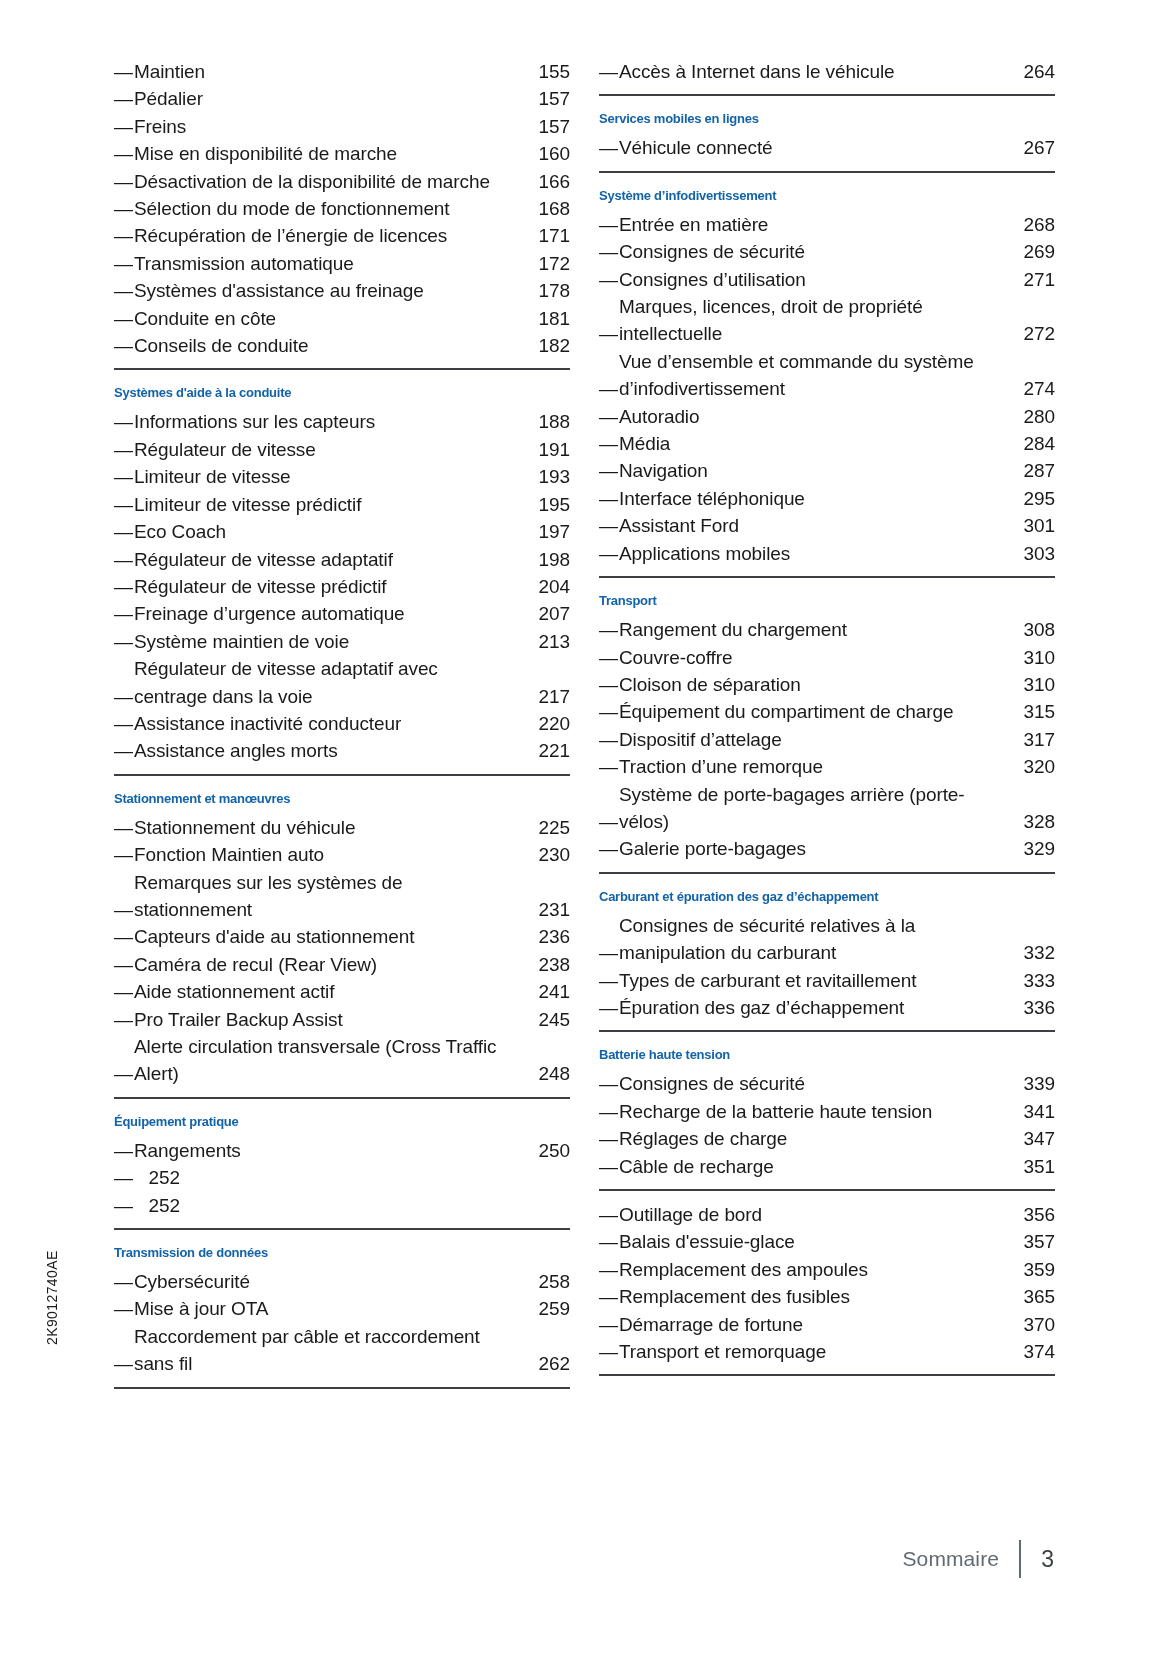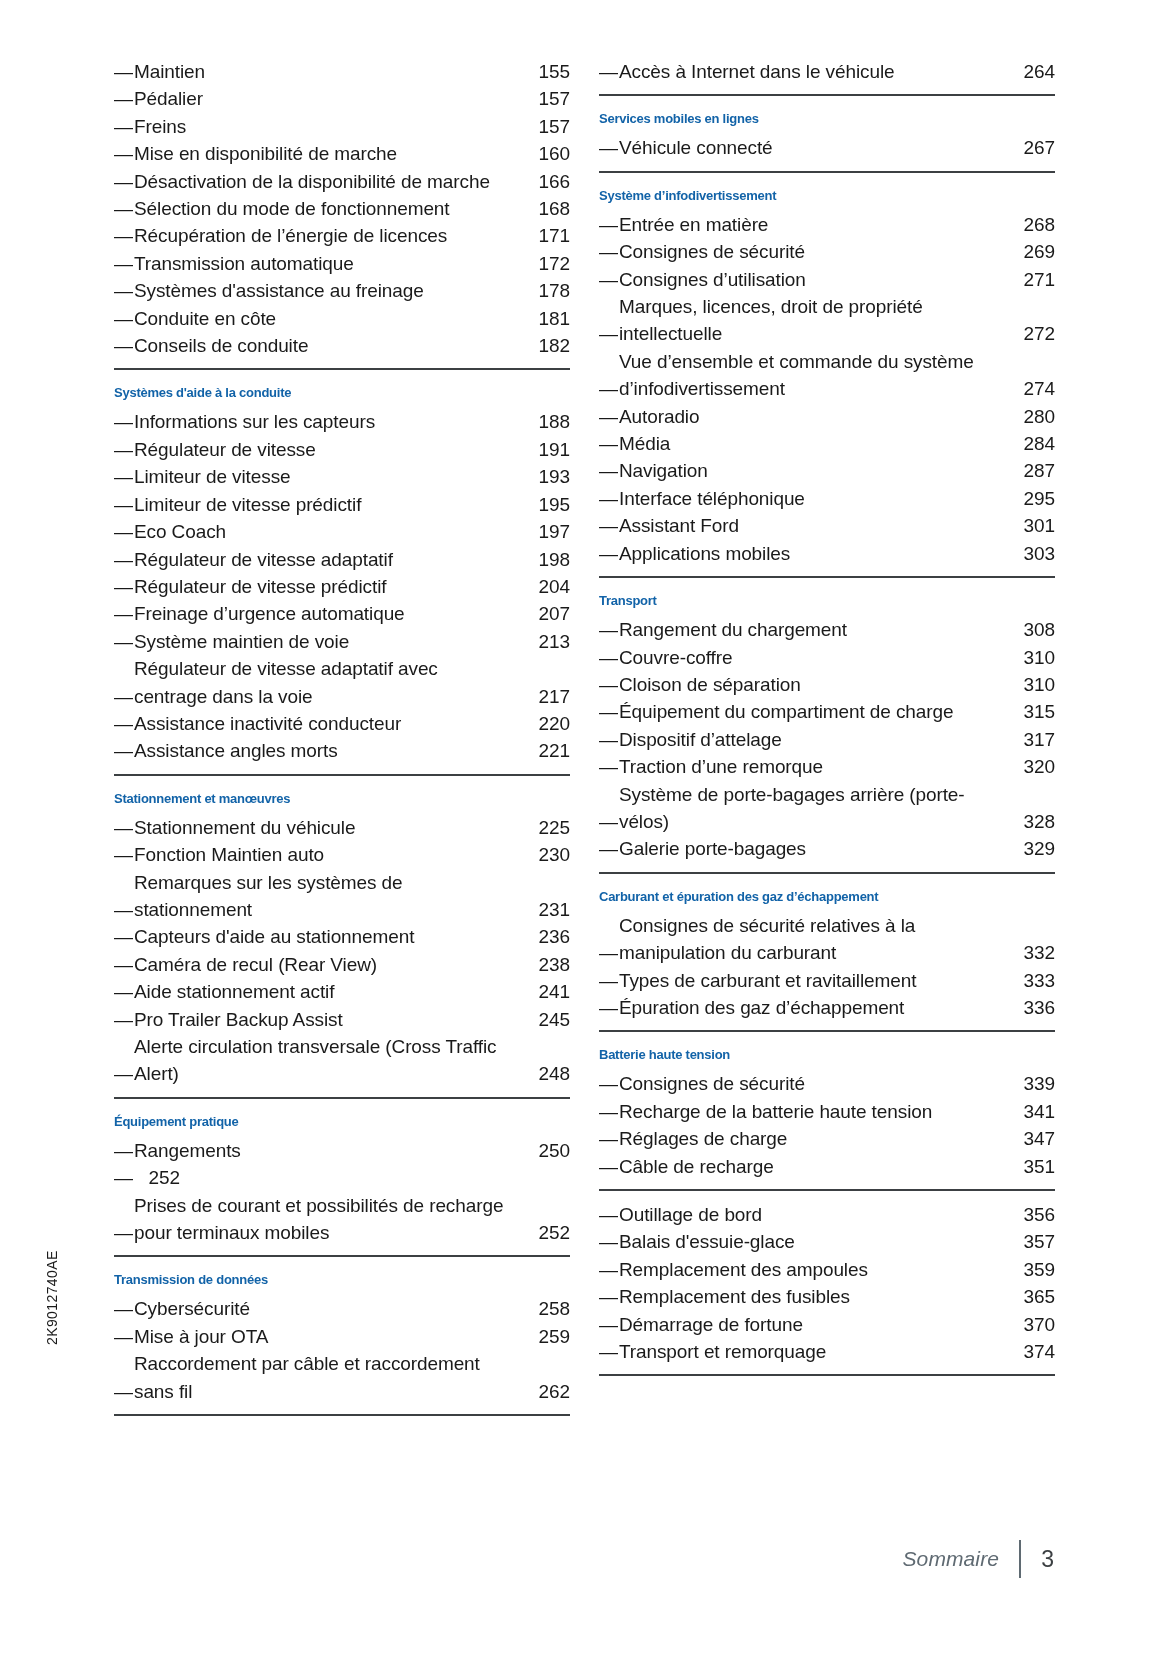--- a/index.html
+++ b/index.html
@@ -107,21 +107,20 @@
     display: flex;
     align-items: center;
     gap: 0px;
     height: 40px;
   }
   .footer-label {
     font-size: 21px;
     color: #5f6a72;
     letter-spacing: 0.1px;
     padding-right: 20px;
-    font-style: italic;
   }
   .footer-divider {
     width: 2.2px;
     height: 38px;
     background: #5f6a72;
   }
   .footer-pagenum {
     font-size: 23px;
     color: #3c4043;
     padding-left: 20px;
@@ -310,21 +309,20 @@
             <span class="dash">—</span>
             <span class="entry-label">Rangements</span>
             <span class="entry-page">250</span>
           </div>
           <div class="entry">
             <span class="dash">—</span>
             <span class="entry-page">252</span>
           </div>
           <div class="entry wrap">
             <span class="dash">—</span>
-            <span class="entry-label">Prises de courant et possibilités de recharge pour terminaux mobiles</span>
             <span class="entry-page">252</span>
           </div>
         </div>
         <hr class="rule">
         <div class="toc-section">
           <div class="sec-title">Transmission de données</div>
           <div class="entry">
             <span class="dash">—</span>
             <span class="entry-label">Cybersécurité</span>
             <span class="entry-page">258</span>

